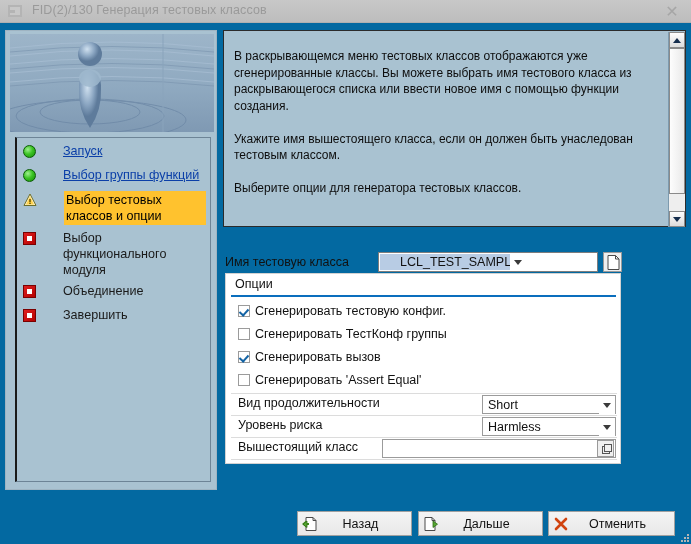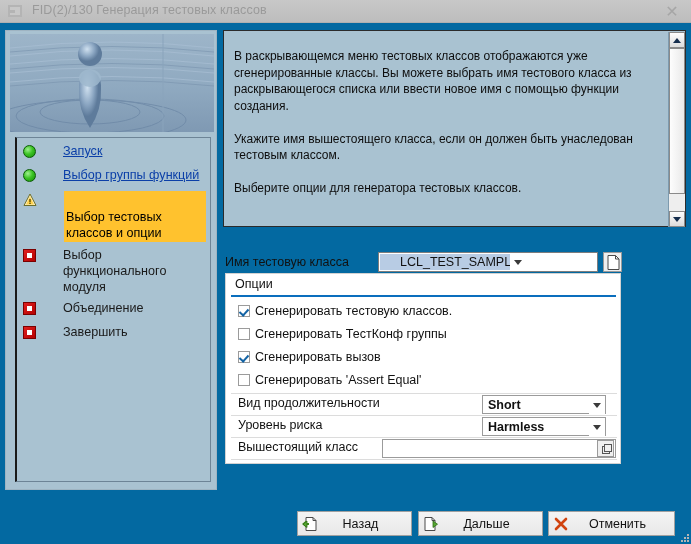--- a/index.html
+++ b/index.html
@@ -132,21 +132,21 @@
     color: #1a1a1a;
     max-width: 160px;
   }
   .step-link .step-label {
     color: #0b3fa8;
     text-decoration: underline;
     cursor: pointer;
   }
   .step-current .step-label {
     background: #ffc22e;
-    padding: 18px 2px 1px 2px;
+    padding: 1px 2px 1px 2px;
     display: inline-block;
     color: #000;
   }
 
   
   .help-box {
     position: absolute;
     left: 223px; top: 30px;
     width: 463px; height: 197px;
     background: #a9c2d1;
@@ -316,26 +316,25 @@
   }
   .sel-label {
     position: absolute;
     left: 7px; top: 2px;
     font-size: 12.5px;
     color: #111;
   }
   .sel-box {
     position: absolute;
     left: 251px; top: 1px;
-    width: 124px; height: 19px;
+    width: 134px; height: 19px;
     background: #ffffff;
     border: 1px solid #9b9b9b;
     display: flex;
     align-items: center;
-    font-weight: bold;
   }
   .sel-box .sel-val {
     flex: 1;
     font-size: 12.5px;
     color: #111;
     padding-left: 5px;
     white-space: nowrap;
   }
   .sel-box .combo-arrow { width: 16px; }
 
@@ -545,21 +544,21 @@
     </div>
   </div>
 
   <div class="options-panel">
 
     <div class="group-title">Опции</div>
     <div class="group-rule"></div>
 
     <div class="chk-row" style="top:30px;">
       <span class="chk checked"></span>
-      <span class="chk-label">Сгенерировать тестовую классов.</span>
+      <span class="chk-label">Сгенерировать тестовую конфиг.</span>
     </div>
 
     <div class="chk-row" style="top:53px;">
       <span class="chk"></span>
       <span class="chk-label">Сгенерировать ТестКонф группы</span>
     </div>
 
     <div class="chk-row" style="top:76px;">
       <span class="chk checked"></span>
       <span class="chk-label">Сгенерировать вызов</span>

